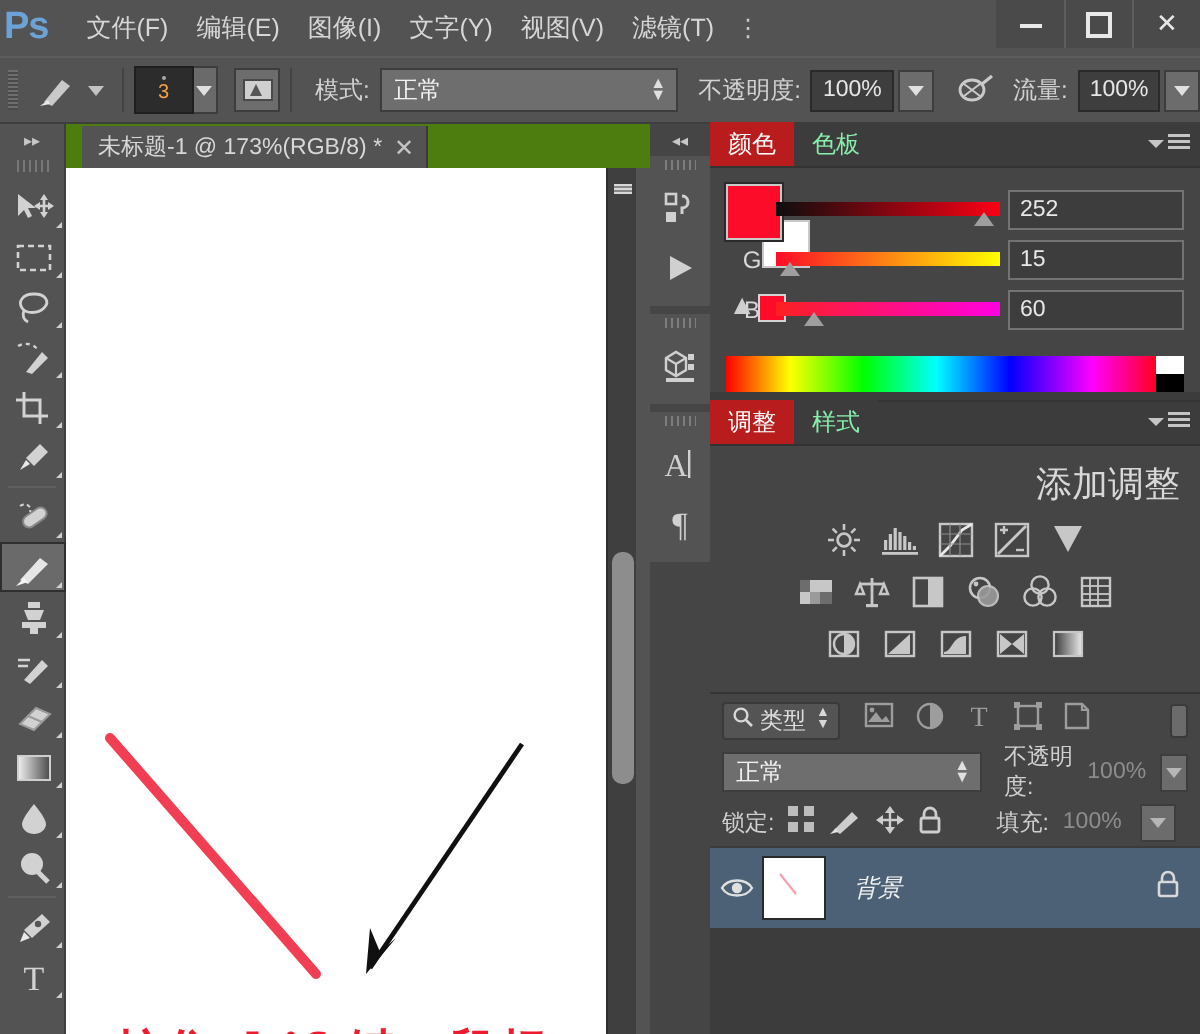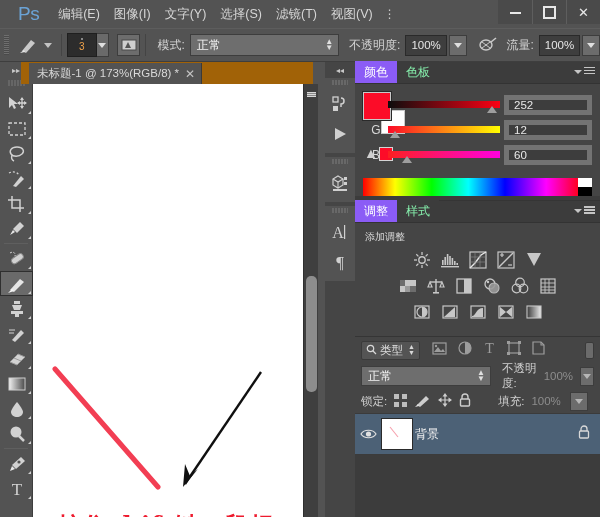--- a/index.html
+++ b/index.html
@@ -11,22 +11,22 @@
   }
   #app { position: relative; width: 600px; height: 517px; background: #535353; }
 
   
   .menubar {
     position: absolute; left: 0; top: 0; width: 600px; height: 28px;
     background: #535353;
     display: flex; align-items: center;
   }
   .ps-logo {
-    color: #6ba3d6; font-size: 19px; font-weight: normal;
-    padding: 0 12px 0 18px; letter-spacing: -0.5px;
+    color: #6ba3d6; font-size: 19px; font-weight: bold;
+    padding: 0 12px 0 2px; letter-spacing: -0.5px;
     font-family: "Liberation Sans", sans-serif;
   }
   .menu-item {
     color: #d6d6d6; font-size: 12.5px; padding: 3px 7px;
     white-space: nowrap; cursor: default;
   }
   .menu-more { color: #c9c9c9; font-size: 12px; padding: 0 4px; }
   .wincontrols {
     position: absolute; right: 0; top: 0; display: flex; height: 24px;
   }
@@ -83,22 +83,22 @@
     color: #e6e6e6; font-size: 11.5px; display: flex; align-items: center;
     padding: 0 5px; min-width: 40px; justify-content: flex-start;
   }
   .dropbtn {
     width: 18px; height: 21px; background: #6c6c6c; border: 1px solid #3d3d3d;
     display: flex; align-items: center; justify-content: center; margin-left: 2px;
   }
 
   
   .tabbar {
-    position: absolute; left: 21px; top: 62px; width: 292px; height: 22px;
-    background: #a16207; display: flex; align-items: flex-end;
+    position: absolute; left: 33px; top: 62px; width: 292px; height: 22px;
+    background: #4d7c0f; display: flex; align-items: flex-end;
   }
   .doctab {
     height: 21px; background: #535353; border-right: 1px solid #3a3a3a;
     display: flex; align-items: center; padding: 0 6px 0 8px;
     color: #d8d8d8; font-size: 11.5px; white-space: nowrap;
   }
   .tab-close { color: #c4c4c4; margin-left: 6px; font-size: 12px; }
 
   
   .toolbar {
@@ -160,93 +160,93 @@
   .rightcol { position: absolute; left: 355px; top: 62px; width: 245px; height: 455px; background:#3c3c3c; }
   .panel { background: #454545; }
   .panel-tabs {
     display: flex; align-items: flex-end; height: 22px; background: #3c3c3c;
     border-bottom: 1px solid #333; position: relative;
   }
   .ptab {
     height: 22px; padding: 0 9px; display: flex; align-items: center;
     color: #86efac; font-size: 12px; background: #3c3c3c; white-space: nowrap;
   }
-  .ptab.active { background: #8b5cf6; color: #ffffff; margin-top: 45px; }
+  .ptab.active { background: #b91c1c; color: #ffffff; margin-top: 45px; }
   .panel-menu {
     position: absolute; right: 5px; top: 5px; display: flex; align-items: center;
   }
   .pm-tri { width:0;height:0;border-left:4px solid transparent;border-right:4px solid transparent;border-top:4px solid #c5c5c5; margin-right:2px;}
   .pm-lines { width:11px; height:9px; background: repeating-linear-gradient(to bottom,#c5c5c5 0 1.5px, transparent 1.5px 3px);}
 
   
   .colorpanel-body { padding: 8px 8px 6px 8px; background:#454545; }
   .swatches { position: relative; width: 42px; height: 42px; display:inline-block; vertical-align: top;}
   .sw-fg { position:absolute; left:0; top:0; width:28px;height:28px; background:#fc0c28; border:1px solid #c9c9c9; outline:1px solid #2a2a2a;}
   .sw-bg { position:absolute; left:18px; top:18px; width:24px;height:24px; background:#ffffff; border:1px solid #c9c9c9;}
   .slider-row { display:flex; align-items:center; height: 25px; }
   .ch-label { color:#d8d8d8; font-size:12px; width:16px; text-align:center;}
   .sl-track { width:112px; height:7px; position:relative; margin: 0 4px;}
   .sl-r { background: linear-gradient(to right,#0d0d0d,#fc0014);}
   .sl-g { background: linear-gradient(to right,#fc0c28,#ffff00);}
   .sl-b { background: linear-gradient(to right,#fc2020,#ff00e0);}
   .sl-thumb { position:absolute; top:5px; width:0;height:0;
     border-left:5px solid transparent;border-right:5px solid transparent;border-bottom:7px solid #9e9e9e;}
-  .val-box { width:88px; height:20px; background:#3d3d3d; border:5px solid #737373;
+  .val-box { width:88px; height:20px; background:#3d3d3d; border:1px solid #737373;
     color:#e8e8e8; font-size:11.5px; display:flex;align-items:center;padding-left:5px;}
   .alert-row { display:flex; align-items:center; height:26px; }
   .alert-tri { color:#d0d0d0; font-size:14px; font-family:"Liberation Serif",serif; width:16px; text-align:center;}
   .alert-sq { width:14px;height:14px; background:#fc0c28; border:1px solid #d4d4d4;}
   .spectrum {
     height: 18px; margin: 5px 8px 4px 8px; position: relative;
     background: linear-gradient(to right,#ff0000,#ffff00 14%,#00ff00 30%,#00ffff 46%,#0000ff 62%,#ff00ff 80%,#ff0000 96%);
   }
   .spectrum::after{content:"";position:absolute;right:0;top:0;width:14px;height:18px;
     background:linear-gradient(to bottom,#ffffff 0 50%,#000000 50% 100%);}
 
   
   .adj-body { padding: 5px 10px 8px 10px; background:#454545;}
-  .adj-title { color:#d8d8d8; font-size:10px; margin: 2px 0 6px 0;}
+  .adj-title { color:#d8d8d8; font-size:18px; margin: 2px 0 6px 0; text-align: right;}
   .adj-row { display:flex; justify-content:center; gap: 8px; margin-bottom: 6px;}
   .adj-ico { width:20px;height:20px; display:flex;align-items:center;justify-content:center;}
 
   
   .layer-ctrl { display:flex; align-items:center; height: 26px; padding: 0 6px; background:#454545;}
   .filter-pill {
     height: 19px; background:#545454; border:1px solid #3a3a3a; border-radius:2px;
     display:flex; align-items:center; padding: 0 4px; color:#dedede; font-size:11.5px; gap:3px;
   }
   .lfilter-icons { display:flex; align-items:center; gap: 11px; margin-left: 12px; color:#9d9d9d;}
   .toggle-sw { width:9px;height:17px; background:#6b6b6b; border:1px solid #3a3a3a; border-radius:2px; margin-left:auto;}
   .blend-row { display:flex; align-items:center; height:26px; padding:0 6px; gap:5px;}
   .lock-row { display:flex; align-items:center; height:24px; padding:0 6px; gap:7px; color:#d0d0d0; font-size:11.5px;}
   .layer-row {
     display:flex; align-items:center; height:42px; background:#4c6176;
     border-top:1px solid #3b3b3b; border-bottom:1px solid #3b3b3b;
   }
   .eye-cell { width:26px; display:flex; align-items:center; justify-content:center;}
   .layer-thumb { width:32px;height:32px; background:#fff; border:1px solid #2a2a2a; position:relative; overflow:hidden;}
-  .layer-name { color:#f0f0f0; font-size:12px; margin-left:2px; font-family:"Liberation Serif",serif;}
+  .layer-name { color:#f0f0f0; font-size:12px; font-style:italic; margin-left:14px; font-family:"Liberation Serif",serif;}
   .layer-lock { margin-left:auto; margin-right:10px; }
   .layers-empty { background:#3c3c3c; height: 50px; }
   .sep-line { height:1px; background:#353535; }
   .dim { color: #8d8d8d; }
 </style>
 </head>
 <body>
 
 <div id="app">
 
   <div class="menubar">
     <div class="ps-logo">Ps</div>
+    <div class="menu-item">文件(F)</div>
     <div class="menu-item">编辑(E)</div>
     <div class="menu-item">图像(I)</div>
     <div class="menu-item">文字(Y)</div>
-    <div class="menu-item">选择(S)</div>
+    <div class="menu-item">视图(V)</div>
     <div class="menu-item">滤镜(T)</div>
-    <div class="menu-item">视图(V)</div>
     <div class="menu-more">⋮</div>
 
     <div class="wincontrols">
       <div class="wc">
           <span class="wc-min"></span>
         </div>
       <div class="wc">
           <span class="wc-max"></span>
         </div>
       <div class="wc">✕</div>
@@ -529,21 +529,21 @@
               <span class="sl-track sl-r">
                 <span class="sl-thumb" style="left:99px"></span>
               </span>
               <span class="val-box">252</span>
             </div>
             <div class="slider-row">
               <span class="ch-label">G</span>
               <span class="sl-track sl-g">
                 <span class="sl-thumb" style="left:2px"></span>
               </span>
-              <span class="val-box">12</span>
+              <span class="val-box">15</span>
             </div>
             <div class="slider-row">
               <span class="ch-label">B</span>
               <span class="sl-track sl-b">
                 <span class="sl-thumb" style="left:14px"></span>
               </span>
               <span class="val-box">60</span>
             </div>
           </div>
         </div>

